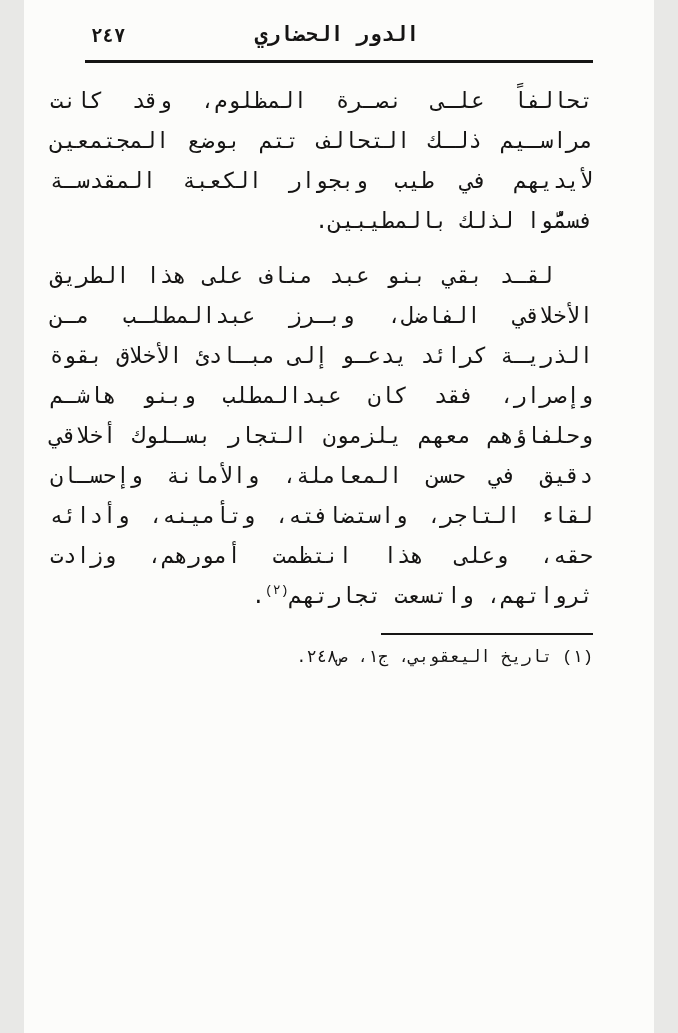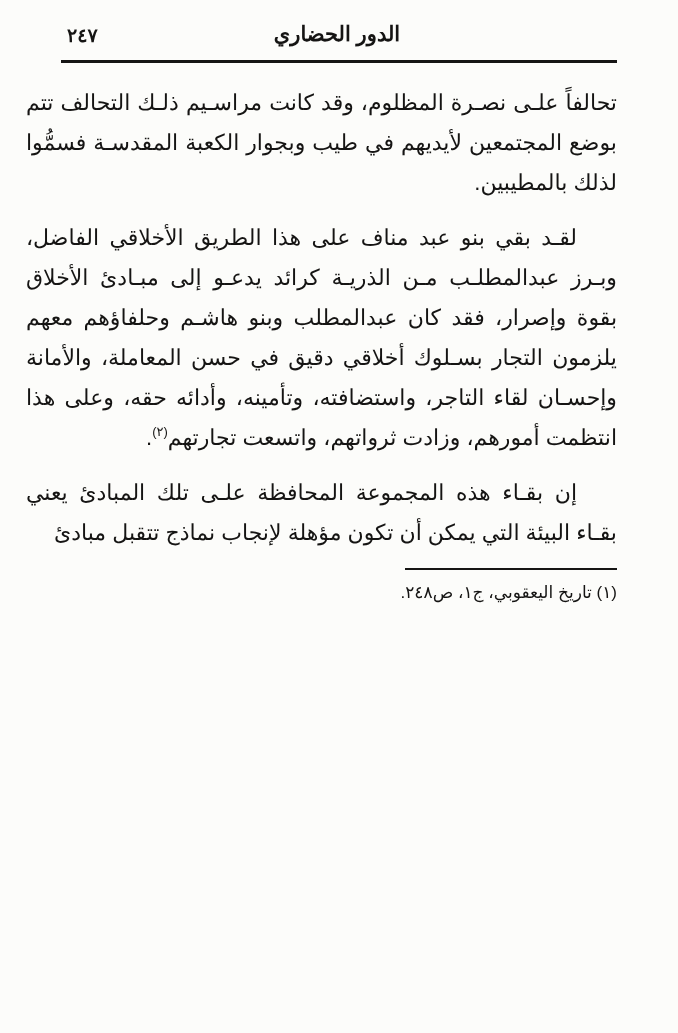--- a/index.html
+++ b/index.html
@@ -2,26 +2,26 @@
 <html lang="ar" dir="rtl"><head>
 <meta charset="utf-8">
 <style>
   html, body {
     margin: 0;
     padding: 0;
     background: #e8e8e6;
   }
   .page {
     position: relative;
-    width: 678px;
+    width: 630px;
     height: 1033px;
     margin: 0 auto;
     background: #fcfcfa;
     color: #151413;
-    font-family: Liberation Sans, sans-serif;
+    font-family: Liberation Mono, monospace;
     direction: rtl;
     overflow: hidden;
   }
   
   .page-header {
     position: relative;
     margin: 0 61px;
     height: 60px;
     border-bottom: 3px solid #161514;
   }
@@ -93,21 +93,20 @@
   </header>
 
   <main class="body-text">
 
     <p><span>تحالفاً علـى نصـرة المظلوم، وقد كانت مراسـيم ذلـك التحالف تتم بوضع المجتمعين لأيديهم في طيب وبجوار الكعبة المقدسـة فسمُّوا لذلك بالمطيبين.</span></p>
 
 
 
     <p class="indent"><span>لقـد بقي بنو عبد مناف على هذا الطريق الأخلاقي الفاضل، وبـرز عبدالمطلـب مـن الذريـة كرائد يدعـو إلى مبـادئ الأخلاق بقوة وإصرار، فقد كان عبدالمطلب وبنو هاشـم وحلفاؤهم معهم يلزمون التجار بسـلوك أخلاقي دقيق في حسن المعاملة، والأمانة وإحسـان لقاء التاجر، واستضافته، وتأمينه، وأدائه حقه، وعلى هذا انتظمت أمورهم، وزادت ثرواتهم، واتسعت تجارتهم</span><sup class="fn-ref">(٢)</sup><span>.</span></p>
 
-    <p class="indent"><span>إن بقـاء هذه المجموعة المحافظة علـى تلك المبادئ يعني بقـاء البيئة التي يمكن أن تكون مؤهلة لإنجاب نماذج تتقبل مبادئ</span></p>
 
   </main>
 
   <footer class="page-footer">
     <div class="fn-rule"></div>
     <p class="footnote">(١) تاريخ اليعقوبي، ج١، ص٢٤٨.</p>
 
   </footer>
 
 </div>

